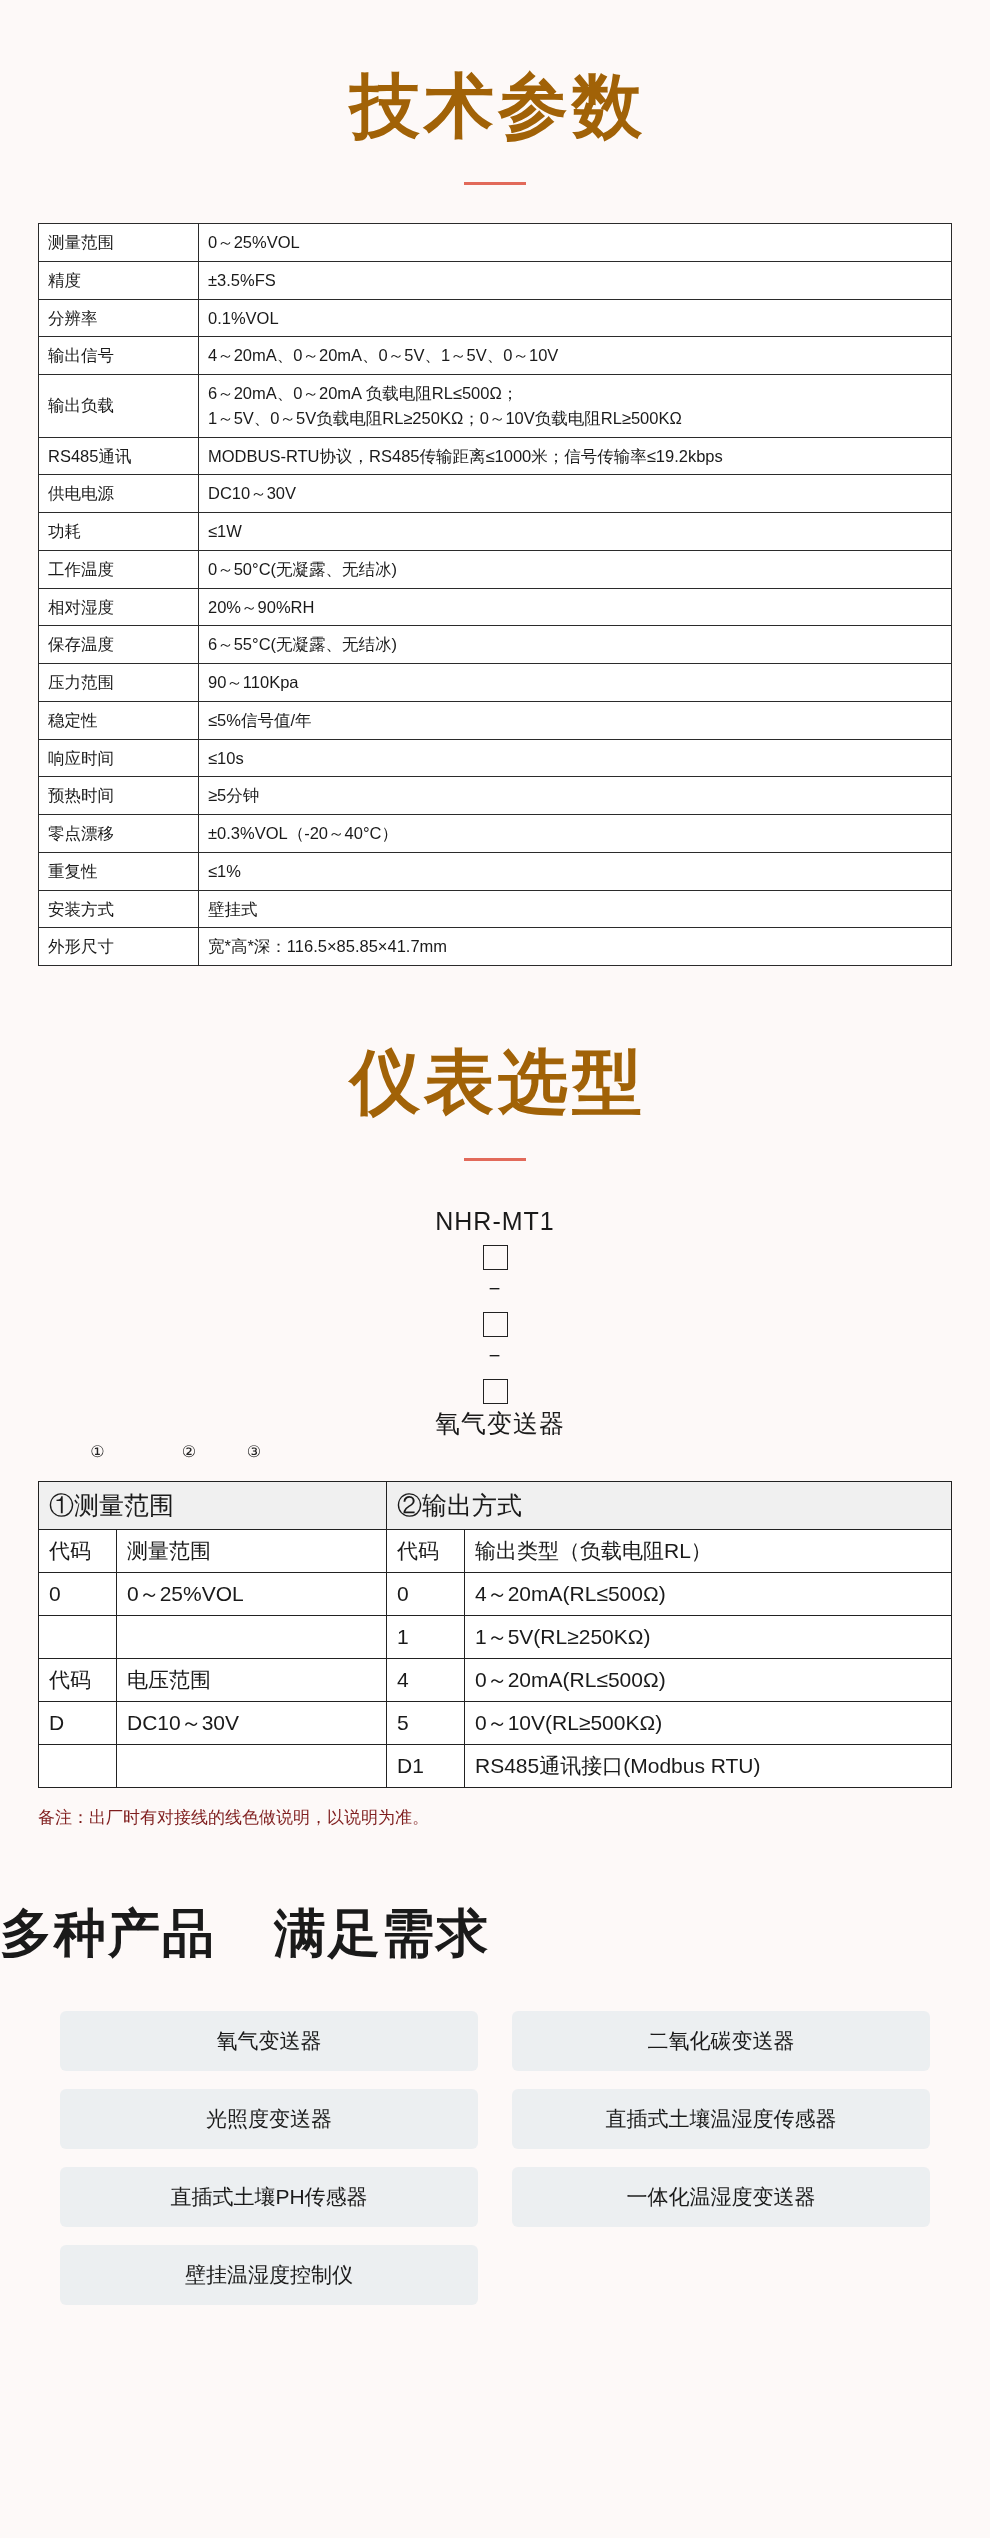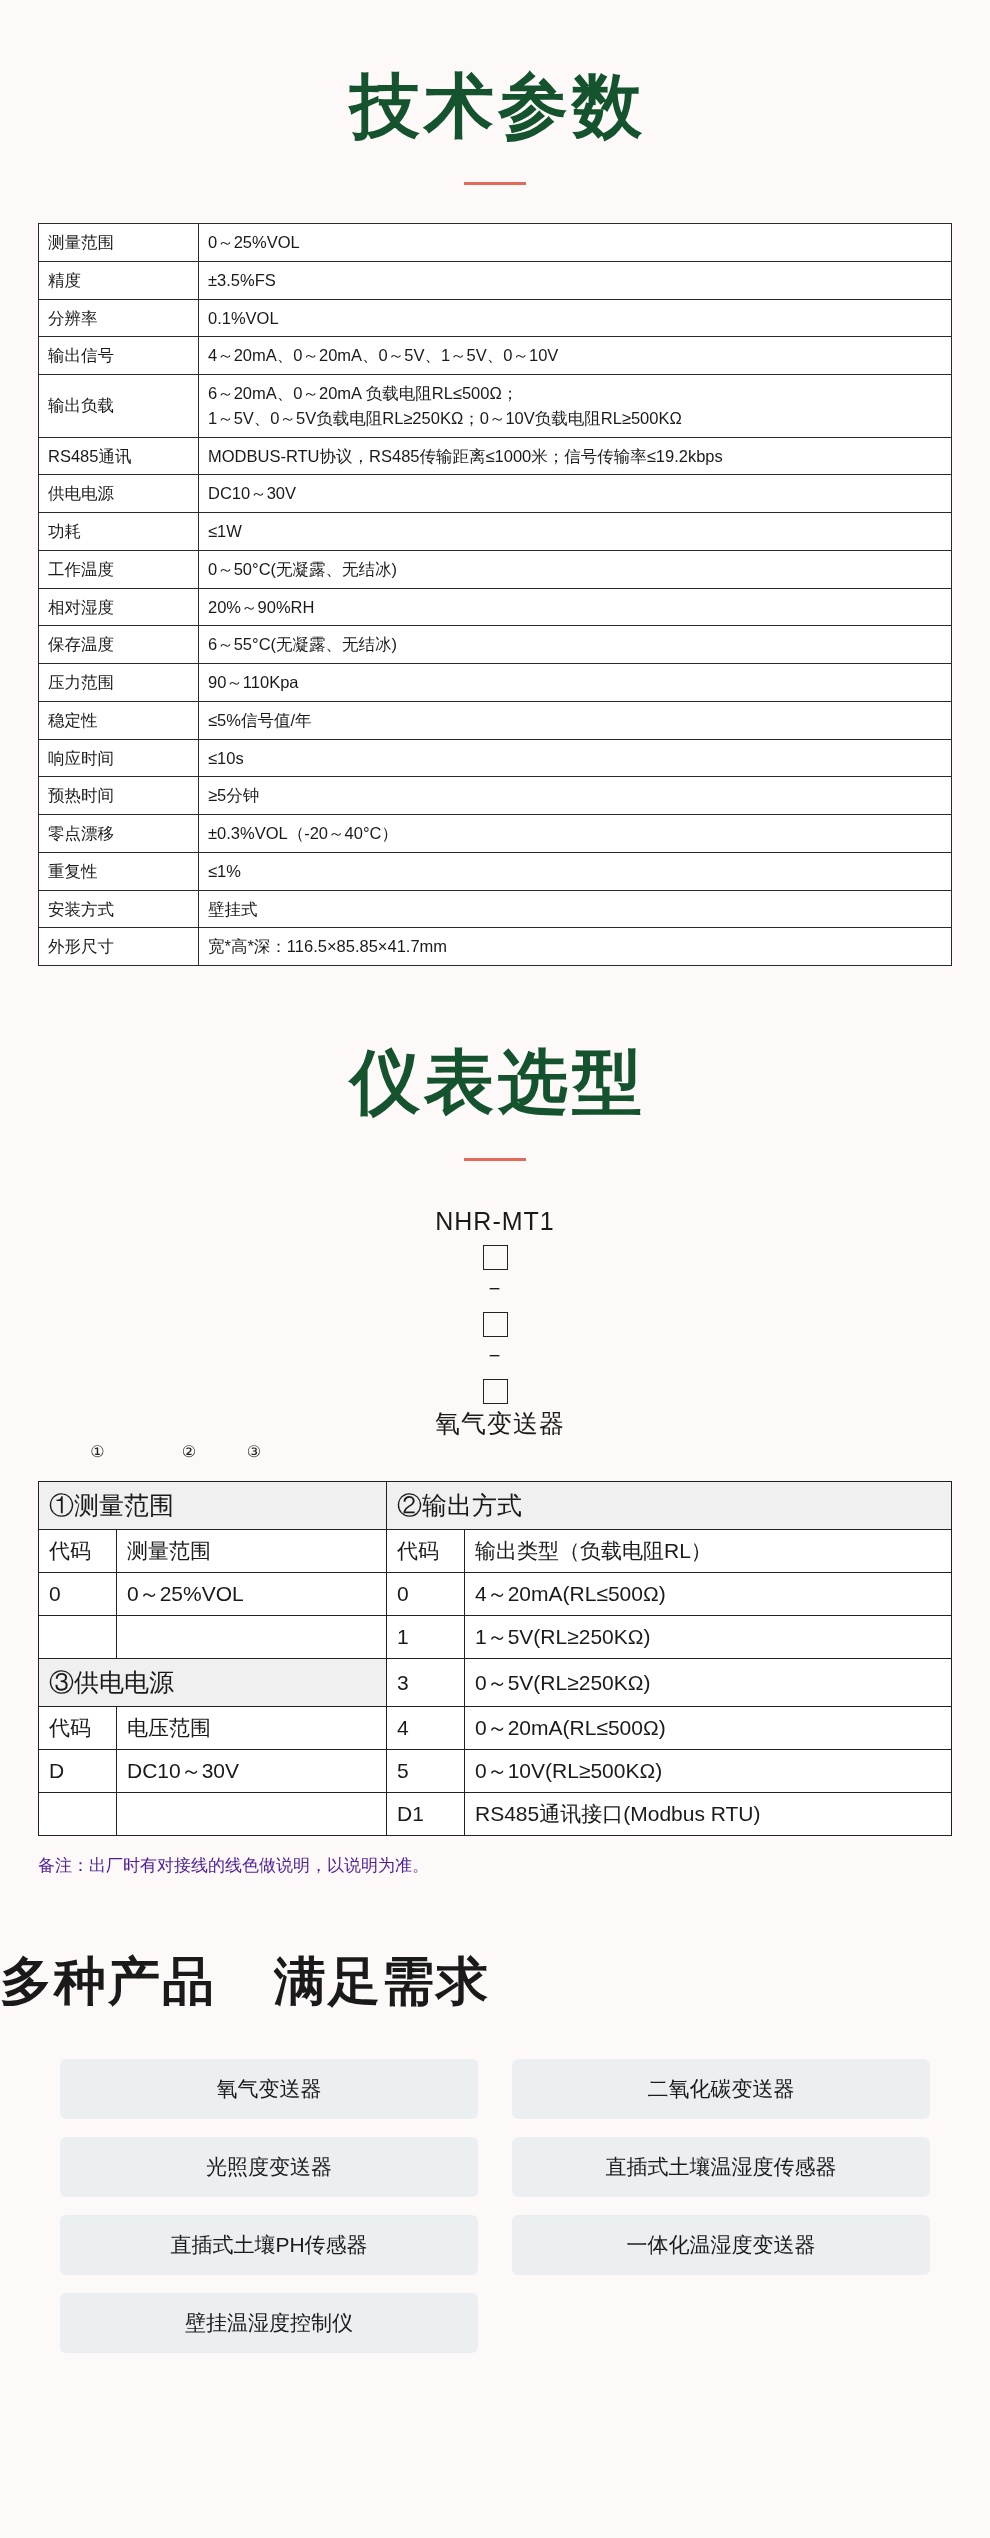--- a/index.html
+++ b/index.html
@@ -11,21 +11,21 @@
     color: #1a1a1a;
   }
   .page { width: 990px; position: relative; }
 
   
   .section-title {
     text-align: center;
     font-size: 70px;
     font-weight: bold;
     letter-spacing: 4px;
-    color: #14532d;
+    color: #a16207;
     font-family: Liberation Sans, sans-serif;
     margin-left: 6px;
   }
   .title-rule {
     width: 62px;
     height: 3px;
     background: #e26a5a;
     margin: 28px auto 0 auto;
   }
 
@@ -97,21 +97,21 @@
   table.sel td.hdr {
     background: #f0f0f0;
     font-size: 25px;
   }
   .code-col { width: 78px; text-align: left; white-space: nowrap; }
   .rng-col  { width: 270px; }
   .code-col2 { width: 78px; text-align: left; white-space: nowrap; }
   .note {
     padding: 18px 38px 0 38px;
     font-size: 17px;
-    color: #4c1d95;
+    color: #7f1d1d;
   }
 
   
   .prod-title {
     display: flex;
     justify-content: flex-start;
     gap: 58px;
     font-size: 52px;
     font-weight: bold;
     font-family: "DejaVu Sans", sans-serif;
@@ -272,25 +272,20 @@
           <td>4～20mA(RL≤500Ω)</td>
         </tr>
 
         <tr>
           <td class="code-col"></td>
           <td class="rng-col"></td>
           <td class="code-col2">1</td>
           <td>1～5V(RL≥250KΩ)</td>
         </tr>
 
-        <tr>
-          <td class="hdr" colspan="2">③供电电源</td>
-          <td class="code-col2">3</td>
-          <td>0～5V(RL≥250KΩ)</td>
-        </tr>
 
         <tr>
           <td class="code-col">代码</td>
           <td class="rng-col">电压范围</td>
           <td class="code-col2">4</td>
           <td>0～20mA(RL≤500Ω)</td>
         </tr>
 
         <tr>
           <td class="code-col">D</td>

